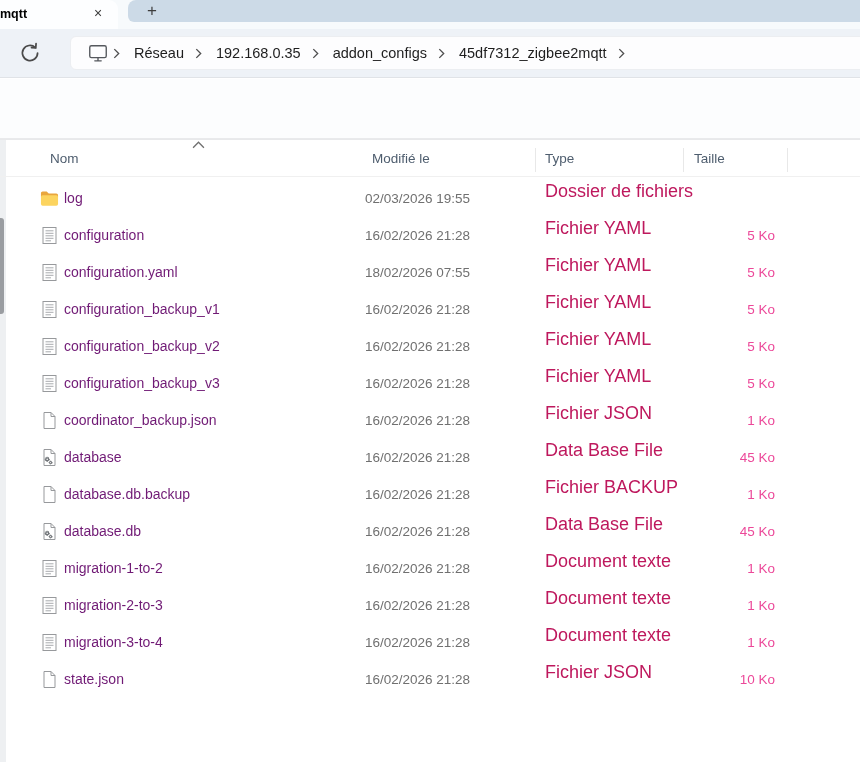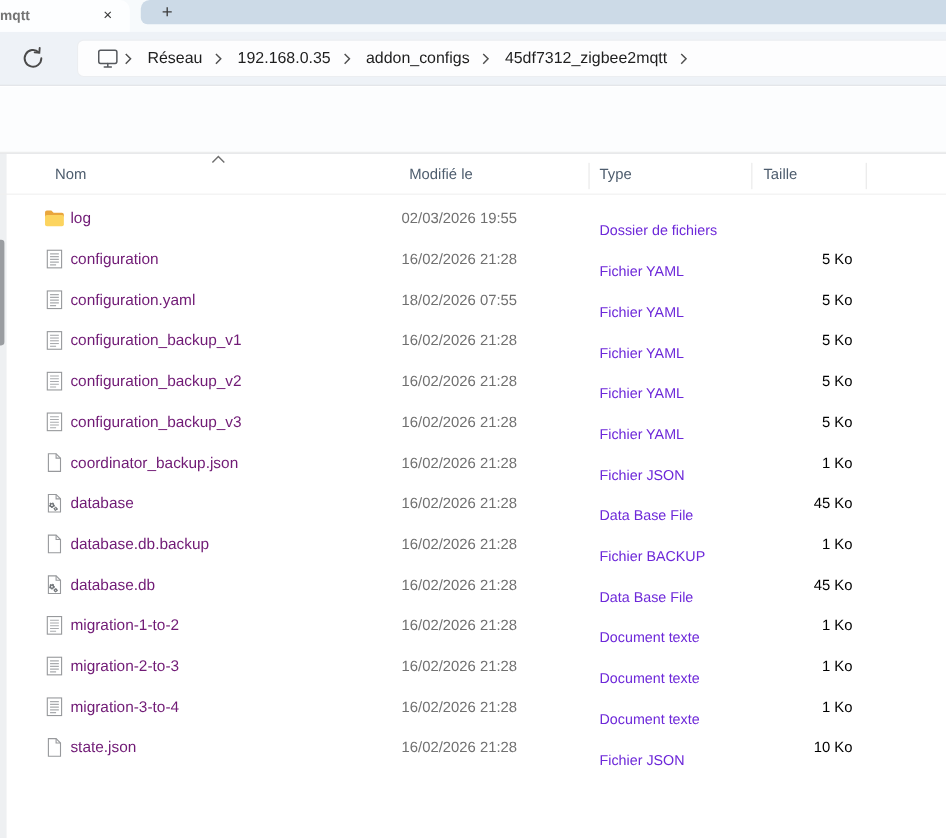--- a/index.html
+++ b/index.html
@@ -9,21 +9,21 @@
     background:#ffffff; font-family:"Liberation Sans", sans-serif;
     -webkit-font-smoothing:antialiased;
   }
 
   
   .tabstrip { position:absolute; top:0; left:0; width:860px; height:29px; background:#f7fafc; }
   .titlebar-mica { position:absolute; left:128px; top:0; width:732px; height:22px;
     background:#ccdae7; border-radius:8px 0 0 6px; }
   .tab-active { position:absolute; left:-16px; top:0; width:134px; height:29px;
     background:#fdfeff; border-radius:9px 9px 0 0; }
-  .tab-title { position:absolute; left:16px; top:7px; font-size:12.5px; font-weight:700; color:#737373; }
+  .tab-title { position:absolute; left:16px; top:7px; font-size:12.5px; font-weight:700; color:#000000; }
   .tab-close { position:absolute; left:104px; top:3px; width:20px; height:20px; text-align:center;
     line-height:20px; font-size:14px; color:#3c3c3c; cursor:default; }
   .newtab-btn { position:absolute; left:139px; top:1px; width:26px; height:21px; text-align:center;
     line-height:20px; font-size:17px; font-weight:400; color:#3d3d3d; }
 
   
   .addr-row { position:absolute; top:29px; left:0; width:860px; height:49px;
     background:#eef2f7; border-bottom:1px solid #e0e3e7; }
   .refresh-btn { position:absolute; left:17px; top:11px; width:26px; height:26px; }
   .addr-pill { position:absolute; left:70px; top:7px; width:800px; height:34px;
@@ -64,23 +64,23 @@
   .rows { position:absolute; top:40px; left:6px; width:854px; }
   .frow { position:relative; height:37px; }
   .c-icon { position:absolute; left:34px; top:9px; width:19px; height:19px; }
   .c-icon svg { width:19px; height:19px; display:none; }
   .c-icon[data-icon="folder"] .svg-folder,
   .c-icon[data-icon="doc"]    .svg-doc,
   .c-icon[data-icon="file"]   .svg-file,
   .c-icon[data-icon="db"]     .svg-db { display:block; }
   .c-name { position:absolute; left:58px; top:10px; font-size:14px; color:#701a75; white-space:nowrap; }
   .c-date { position:absolute; left:359px; top:11px; font-size:13.5px; color:#707070; white-space:nowrap; }
-  .c-type { position:absolute; left:539px; top:22px; font-size:13px; color:#6d28d9; white-space:nowrap; }
+  .c-type { position:absolute; left:539px; top:1px; font-size:18px; color:#be185d; white-space:nowrap; }
   .c-size { position:absolute; left:637px; top:11px; width:132px; text-align:right;
-    font-size:13.5px; color:#000000; white-space:nowrap; }
+    font-size:13.5px; color:#ec4899; white-space:nowrap; }
 </style>
 </head>
 <body>
 
 <div class="tabstrip">
   <div class="titlebar-mica"></div>
   <div class="tab-active">
     <span class="tab-title">mqtt</span>
     <span class="tab-close">×</span>
   </div>

